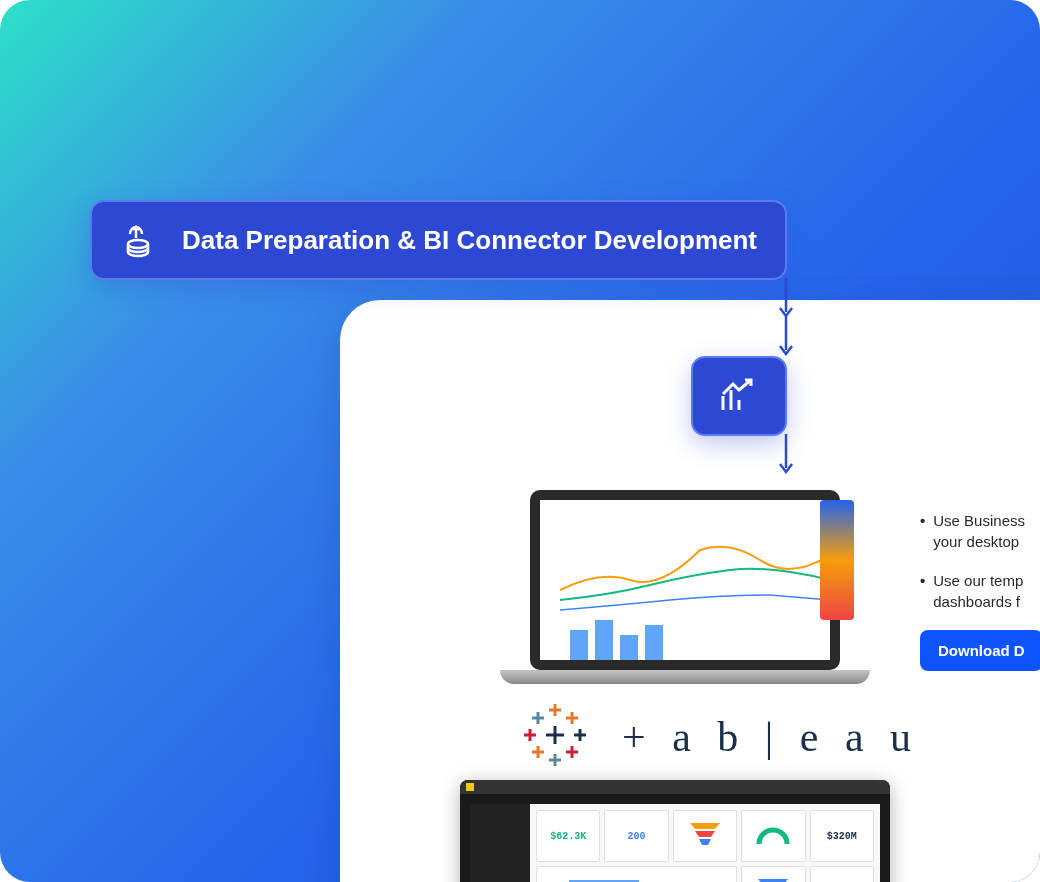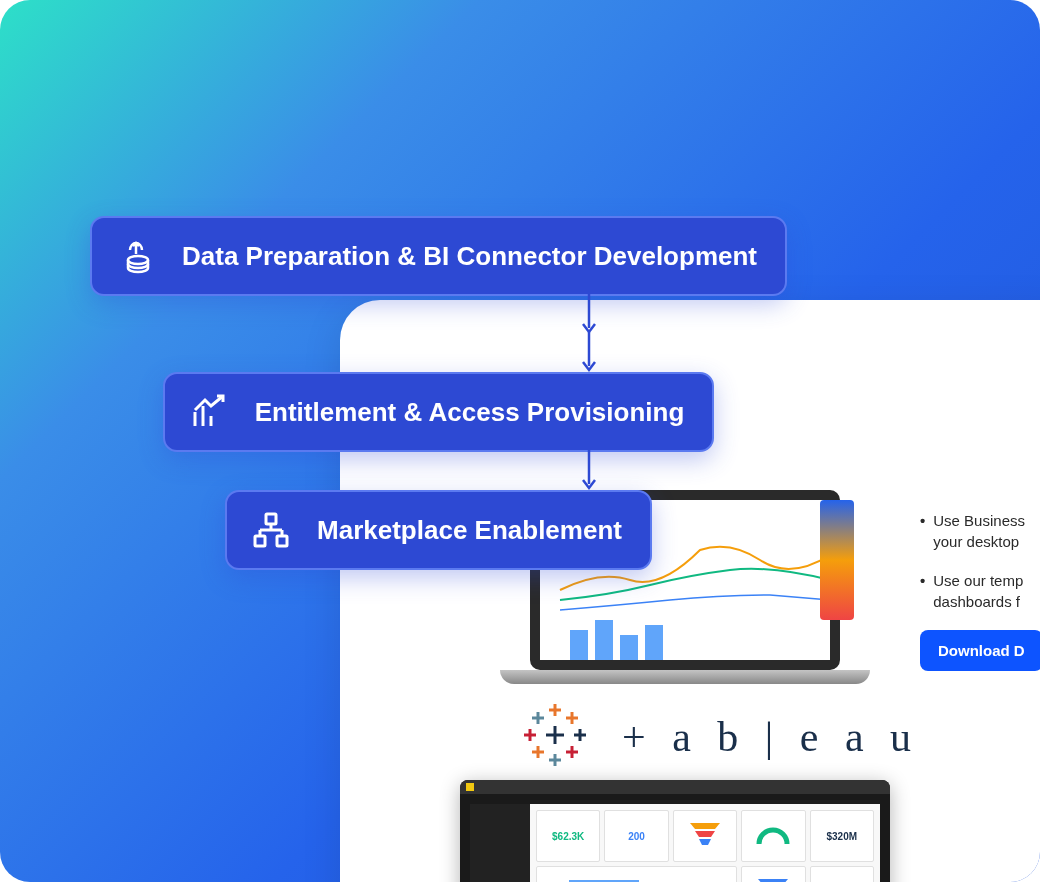--- a/index.html
+++ b/index.html
@@ -23,25 +23,25 @@
       top: 300px;
       left: 340px;
       right: -50px;
       bottom: -50px;
       background: #fff;
       border-radius: 40px;
       box-shadow: 0 10px 40px rgba(0,0,0,0.1);
     }
     .flow-column {
       position: absolute;
-      top: 216px;
+      top: 200px;
       left: 90px;
       display: flex;
       flex-direction: column;
-      align-items: center;
+      align-items: flex-end;
       z-index: 10;
     }
     .flow-step {
       background: #2d49d3;
       border: 2px solid #5b7af0;
       border-radius: 14px;
       padding: 18px 28px 18px 24px;
       display: flex;
       align-items: center;
       gap: 26px;
@@ -163,20 +163,21 @@
       background: #fff;
       border: 1px solid #e0e0e0;
       border-radius: 2px;
       padding: 7px;
       font-size: 6px;
       overflow: hidden;
       display: flex;
       flex-direction: column;
       align-items: center;
       justify-content: center;
+      font-family: Liberation Mono, monospace;
     }
     .side-panel {
       position: absolute;
       top: 510px;
       right: -10px;
       width: 130px;
       z-index: 5;
       font-size: 15px;
       color: #2a2a2a;
     }
@@ -251,44 +252,29 @@
     <div class="flow-step">
       <span class="icon">
         <svg width="40" height="40" viewBox="0 0 40 40" fill="none" stroke="#fff" stroke-width="3">
           <line x1="6" y1="34" x2="6" y2="20"></line>
           <line x1="14" y1="34" x2="14" y2="14"></line>
           <line x1="22" y1="34" x2="22" y2="24"></line>
           <path d="M6 18 L16 8 L22 14 L34 4"></path>
           <path d="M28 4 L34 4 L34 10"></path>
         </svg>
       </span>
-      <span class="label">Entitlement &amp; Access Provisioning</span>
     </div>
 
     <div class="flow-arrow">
       <svg width="20" height="42" viewBox="0 0 20 42">
         <line x1="10" y1="0" x2="10" y2="34" stroke="#2d49d3" stroke-width="2.5"></line>
         <path d="M4 30 L10 38 L16 30" fill="none" stroke="#2d49d3" stroke-width="2.5"></path>
       </svg>
     </div>
 
-    <div class="flow-step">
-      <span class="icon">
-        <svg width="40" height="40" viewBox="0 0 40 40" fill="none" stroke="#fff" stroke-width="3">
-          <rect x="15" y="4" width="10" height="10" rx="1"></rect>
-          <rect x="4" y="26" width="10" height="10" rx="1"></rect>
-          <rect x="26" y="26" width="10" height="10" rx="1"></rect>
-          <line x1="20" y1="14" x2="20" y2="20"></line>
-          <line x1="9" y1="26" x2="9" y2="20"></line>
-          <line x1="31" y1="26" x2="31" y2="20"></line>
-          <line x1="9" y1="20" x2="31" y2="20"></line>
-        </svg>
-      </span>
-      <span class="label">Marketplace Enablement</span>
-    </div>
   </div>
 
   <div class="laptop-mockup">
     <div class="laptop-screen">
       <div class="chart-area">
         <svg width="290" height="160" viewBox="0 0 290 160">
           <path d="M10 80 Q 50 60 80 70 T 150 40 Q 180 30 210 50 T 280 45" fill="none" stroke="#f59e0b" stroke-width="2"></path>
           <path d="M10 90 Q 60 85 100 75 T 180 60 Q 220 55 280 70" fill="none" stroke="#10b981" stroke-width="2"></path>
           <path d="M10 100 Q 70 95 120 90 T 220 85 L 280 90" fill="none" stroke="#3b82f6" stroke-width="1.5"></path>
           <rect x="20" y="120" width="18" height="30" fill="#60a5fa"></rect>

